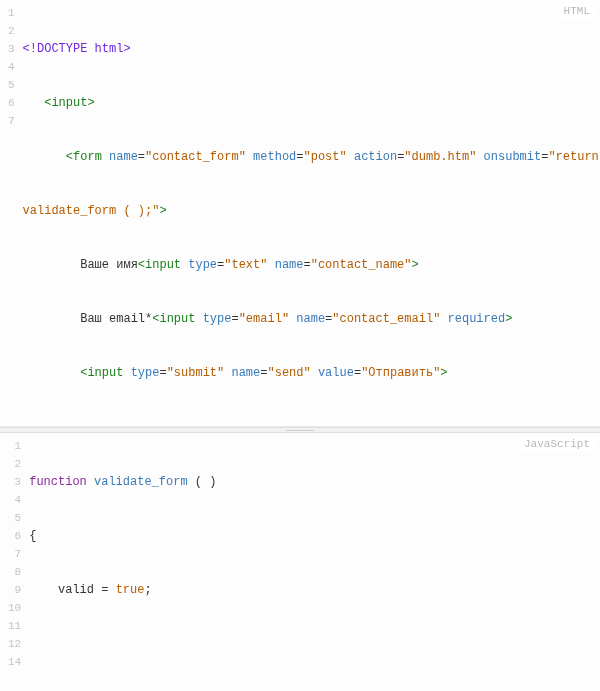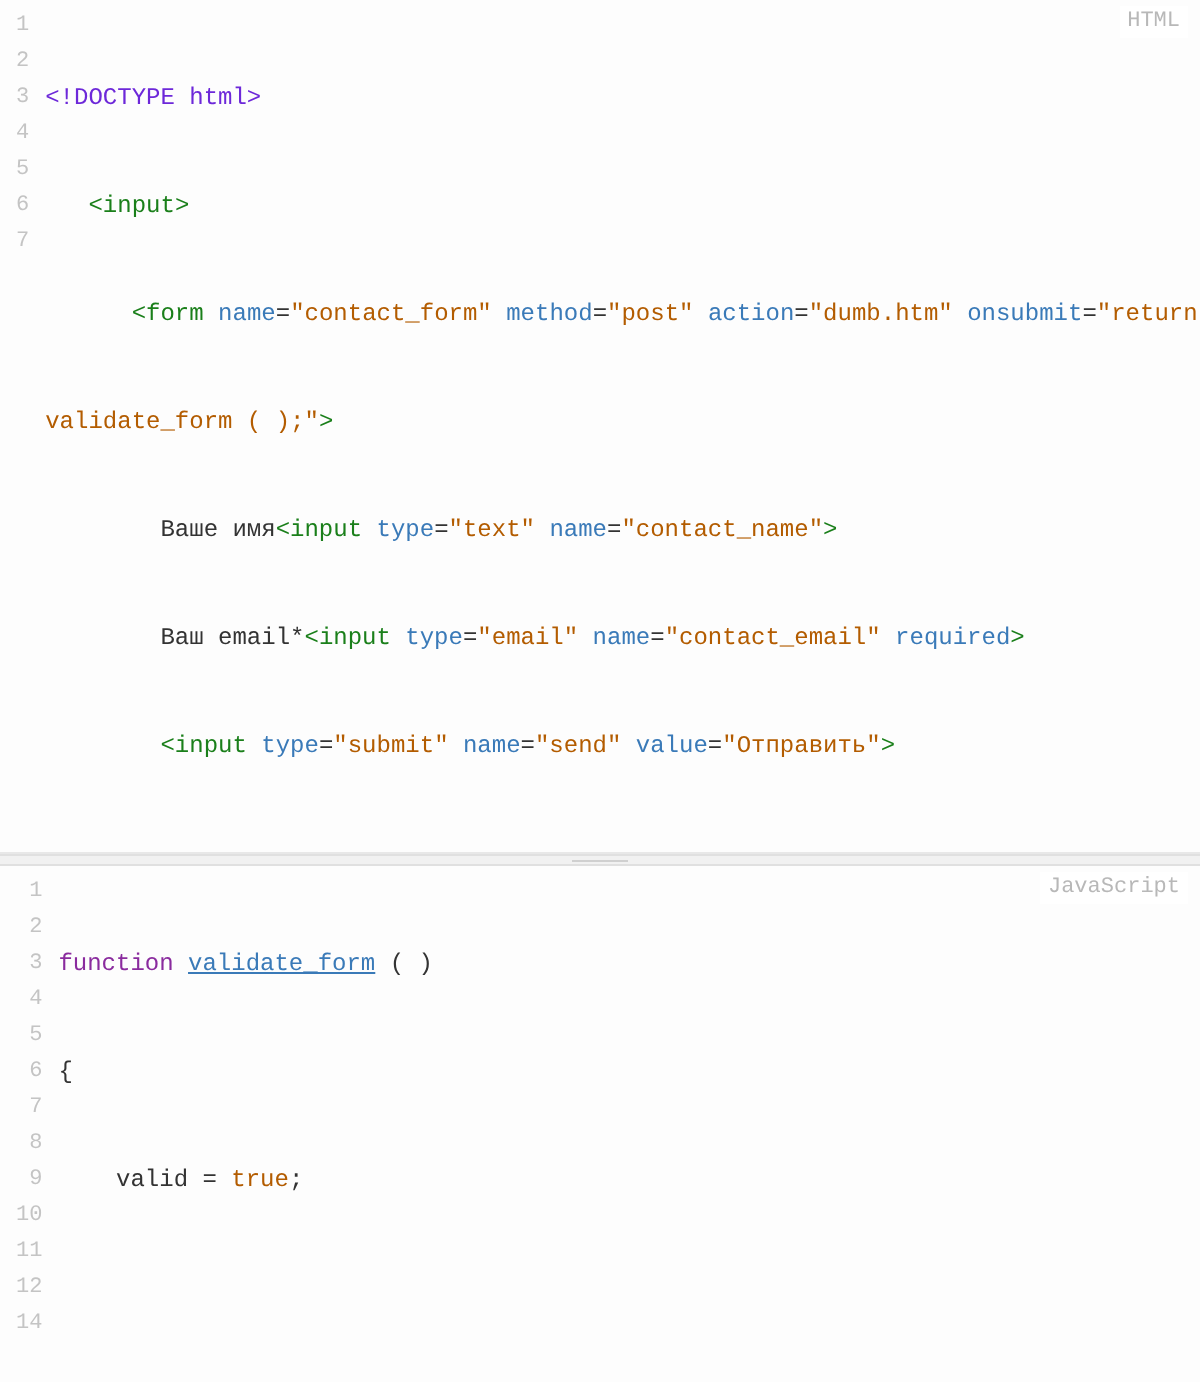--- a/index.html
+++ b/index.html
@@ -47,21 +47,21 @@
     white-space: pre;
     overflow: hidden;
     font-size: 12px;
   }
   .code .line { height: 18px; }
   .tok-doctype { color: #6d28d9; }
   .tok-tag { color: #1a7f1a; }
   .tok-attr { color: #3a7ab8; margin-top: 37px; }
   .tok-str { color: #b35c00; }
   .tok-kw { color: #8a2b9e; margin-top: 46px; }
-  .tok-fn { color: #3a7ab8; text-decoration: underline; }
+  .tok-fn { color: #3a7ab8; }
   .tok-bool { color: #b35c00; }
 
   .divider {
     height: 6px;
     background: #f1f1f1;
     border-top: 1px solid #e0e0e0;
     border-bottom: 1px solid #e0e0e0;
     position: relative;
   }
   .divider::after {

